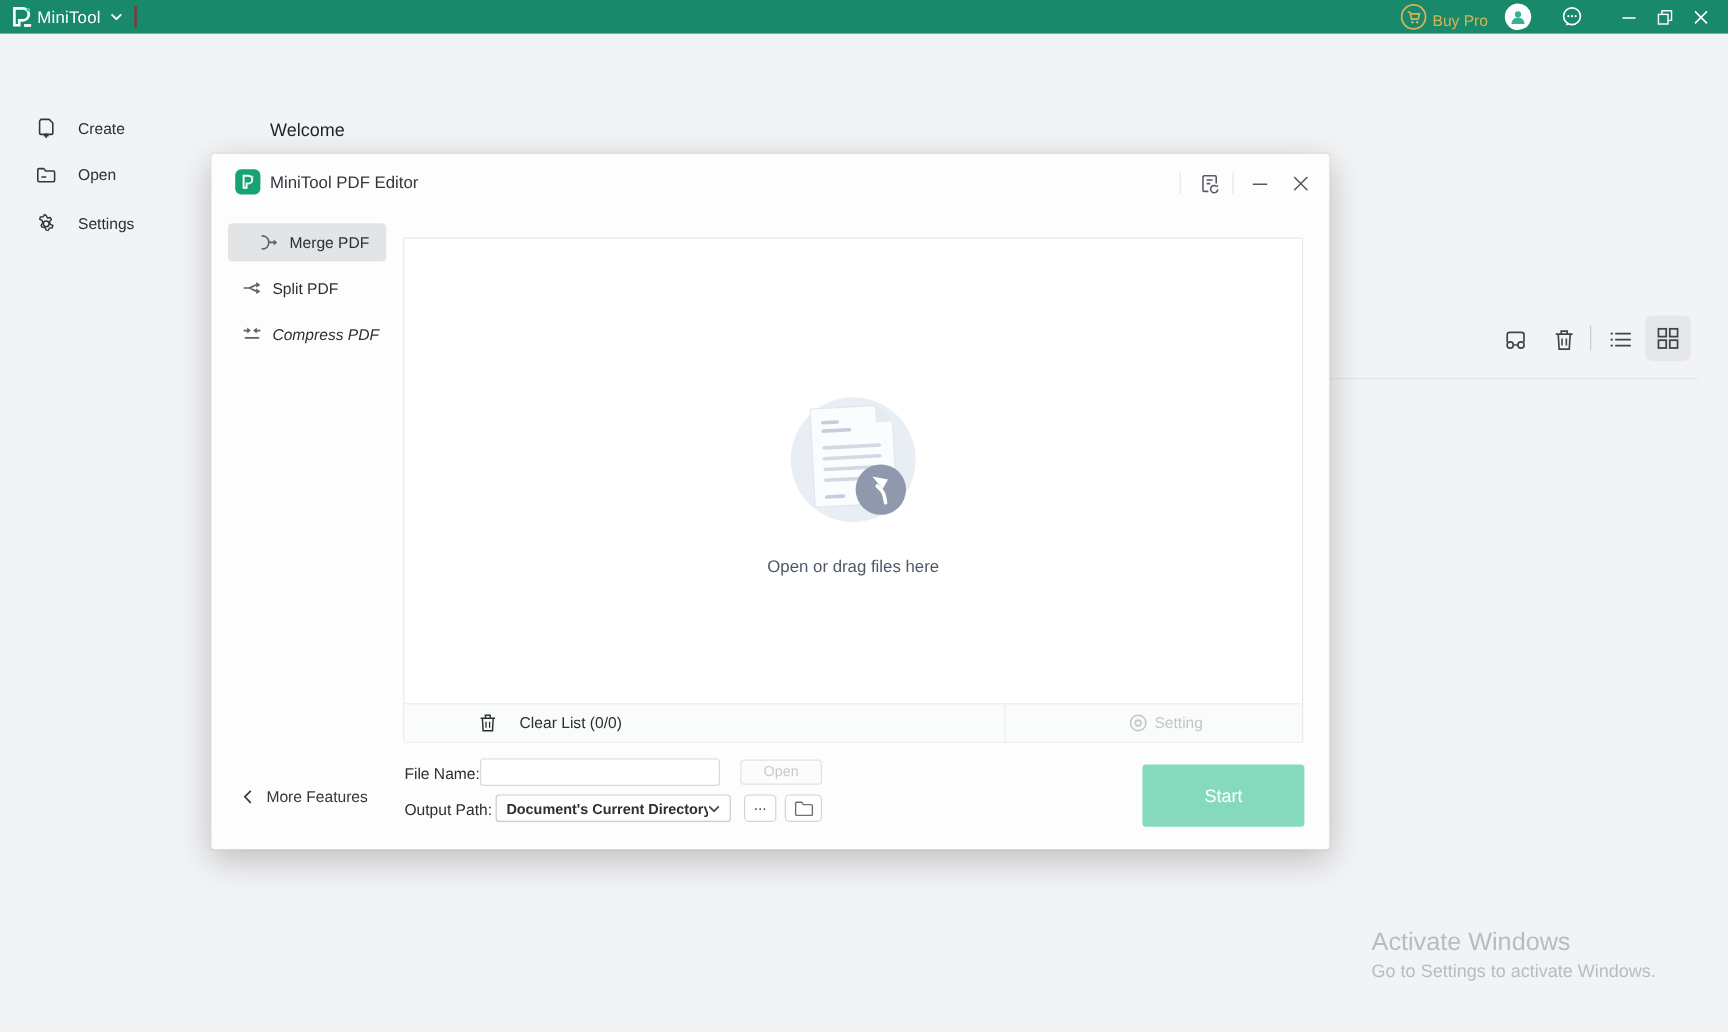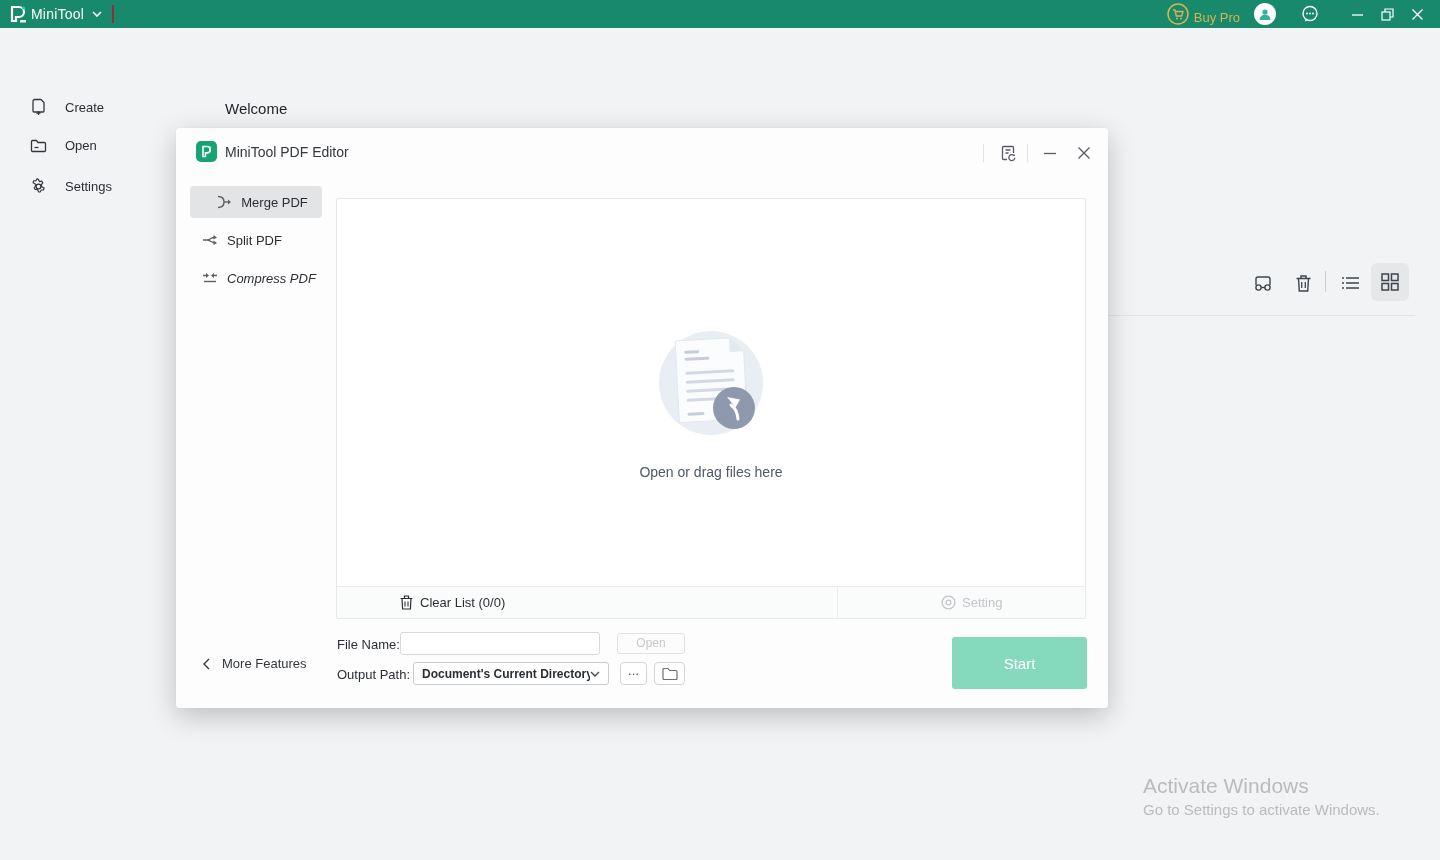--- a/index.html
+++ b/index.html
@@ -47,21 +47,21 @@
 
   .dlg-tab { position:absolute; left:14px; width:132px; height:32px; border-radius:4px; display:flex; align-items:center; gap:9px; padding-left:12px; font-size:13px; color:#2b2f34; cursor:pointer; }
   .dlg-tab.sel { background:#e3e4e6;justify-content:center; }
   .dlg-tab .ticon { color:#5d6artifact367; }
 
   .dropzone { position:absolute; left:160px; top:58px; width:750px; height:421px; background:#ffffff; border:1px solid #e8e9eb; border-radius:2px;margin-top:12px; }
   .dz-body { position:absolute; left:0; top:0; right:0; bottom:32px; }
   .dz-illu { position:absolute; left:50%; top:128px; transform:translateX(-50%); }
   .dz-hint { position:absolute; left:0; right:0; top:265px; text-align:center; font-size:14px; color:#4e5866; }
   .dz-footer { position:absolute; left:0; right:0; bottom:0; height:32px; background:#fafbfb; border-top:1px solid #ededef; display:flex; align-items:center; }
-  .dz-clear { position:absolute; left:63px; display:flex; align-items:center; gap:7px; font-size:13px; color:#2b2f34; cursor:pointer; }
+  .dz-clear { position:absolute; left:63px; display:flex; align-items:center; gap:20px; font-size:13px; color:#2b2f34; cursor:pointer; }
   .dz-add { position:absolute; left:0; right:0; display:flex; justify-content:center; align-items:center; gap:6px; font-size:13px; color:#1db487; cursor:pointer; }
   .dz-fsep { position:absolute; left:500px; top:0; width:1px; height:32px; background:#ededef; }
   .dz-setting { position:absolute; left:604px; display:flex; align-items:center; gap:6px; font-size:13px; color:#c3c6ca; }
 
   .form-label { position:absolute; font-size:13px; color:#2b2f34; }
   .fn-input { position:absolute; left:224px; top:504px; width:200px; height:23px; border:1px solid #d7d9db; border-radius:3px; background:#fff; font-size:12px; padding:0 6px; outline:none; }
   .open-btn { position:absolute; left:441px; top:505px; width:68px; height:21px; border:1px solid #e0e2e4; border-radius:3px; background:#fcfcfc; color:#c7c9cc; font-size:12px; text-align:center; line-height:19px; }
   .out-select { position:absolute; left:237px; top:534px; width:196px; height:23px; border:1px solid #c9cbce; border-radius:3px; background:#fff; font-size:12px; color:#2b2f34; display:flex; align-items:center; padding:0 8px; cursor:pointer;font-weight:bold; }
   .out-select .sel-val { flex:1; white-space:nowrap; overflow:hidden; }
   .dots-btn { position:absolute; left:444px; top:534px; width:27px; height:23px; border:1px solid #d2d4d6; border-radius:4px; background:#fff; color:#45494f; font-size:13px; text-align:center; line-height:16px; cursor:pointer; }

